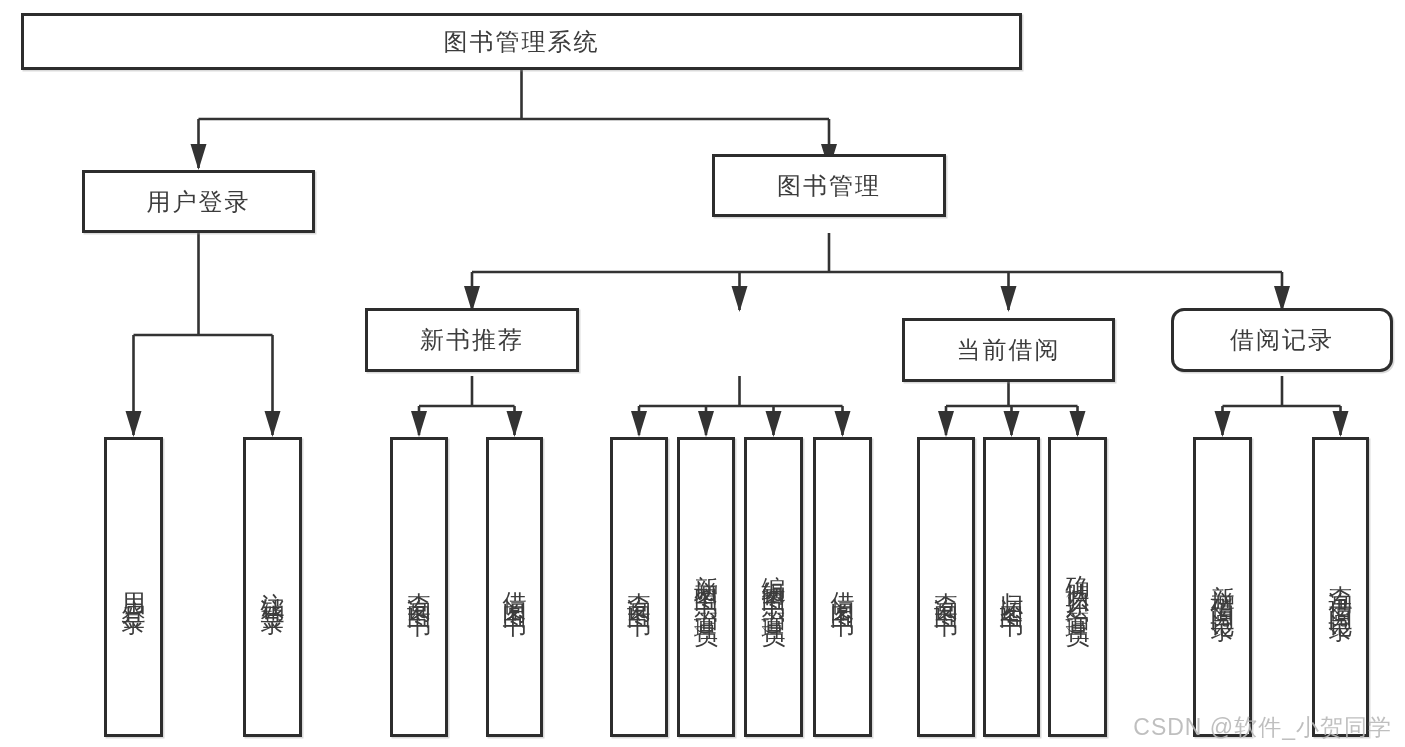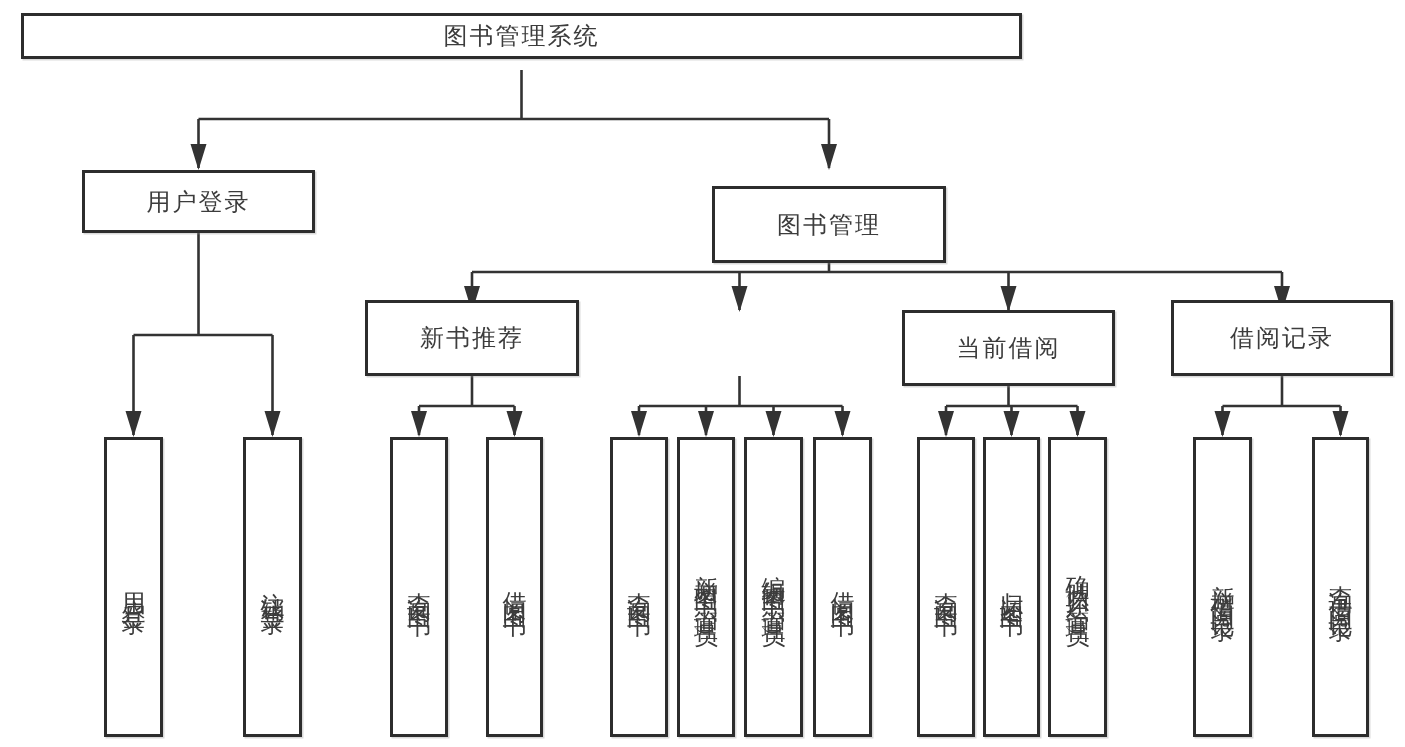--- a/index.html
+++ b/index.html
@@ -47,28 +47,28 @@
   }
   .node .lbl { white-space: nowrap; }
   .leaf .lbl {
     writing-mode: vertical-rl;
     text-orientation: mixed;
     letter-spacing: 7px;
     white-space: nowrap;
     line-height: 1;
   }
   
-  .n-root   { left: 21px;  top: 13px;  width: 1001px; height: 46px; }
+  .n-root   { left: 21px;  top: 13px;  width: 1001px; height: 57px; }
   .n-login  { left: 82px;  top: 170px; width: 233px;  height: 63px; }
-  .n-mgmt   { left: 712px; top: 186px; width: 234px;  height: 77px; }
-  .n-l3     { top: 300px; height: 76px; }
+  .n-mgmt   { left: 712px; top: 154px; width: 234px;  height: 63px; }
+  .n-l3     { top: 308px; height: 64px; }
   .n-newrec { left: 365px;  width: 214px; }
   .n-borrow { left: 633px;  width: 213px; }
   .n-current{ left: 902px;  width: 213px; margin-top: 10px; }
-  .n-record { left: 1171px; width: 222px; }
+  .n-record { left: 1171px; width: 222px; border-radius: 13px; }
   .leaf { top: 437px; height: 300px; }
   .lf-1  { left: 104px;  width: 59px; }
   .lf-2  { left: 243px;  width: 59px; }
   .lf-3  { left: 390px;  width: 58px; }
   .lf-4  { left: 486px;  width: 57px; }
   .lf-5  { left: 610px;  width: 58px; }
   .lf-6  { left: 677px;  width: 58px; }
   .lf-7  { left: 744px;  width: 59px; }
   .lf-8  { left: 813px;  width: 59px; }
   .lf-9  { left: 917px;  width: 58px; }
@@ -206,14 +206,15 @@
   <div class="node leaf lf-11">
     <span class="lbl">确认归还（管理员）</span>
   </div>
   <div class="node leaf lf-12">
     <span class="lbl">新增借阅记录</span>
   </div>
   <div class="node leaf lf-13">
     <span class="lbl">查询借阅记录</span>
   </div>
 
+  <div class="watermark">CSDN @软件_小贺同学</div>
 
 </div>
 
 </body></html>

